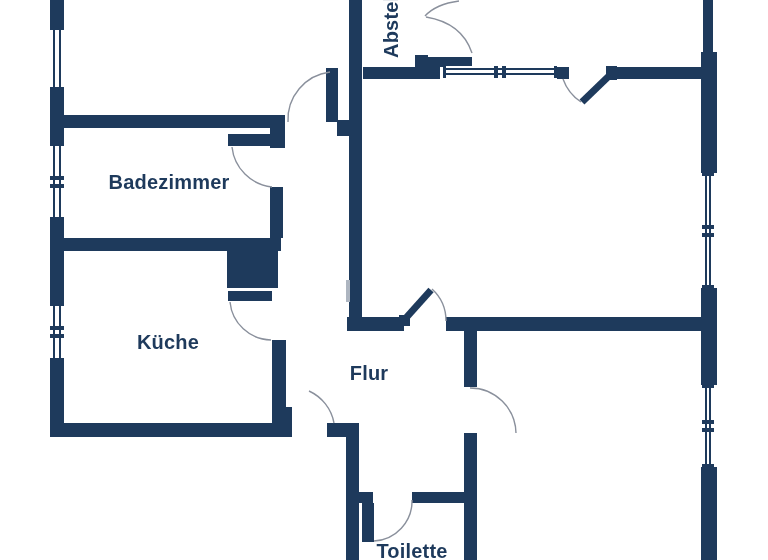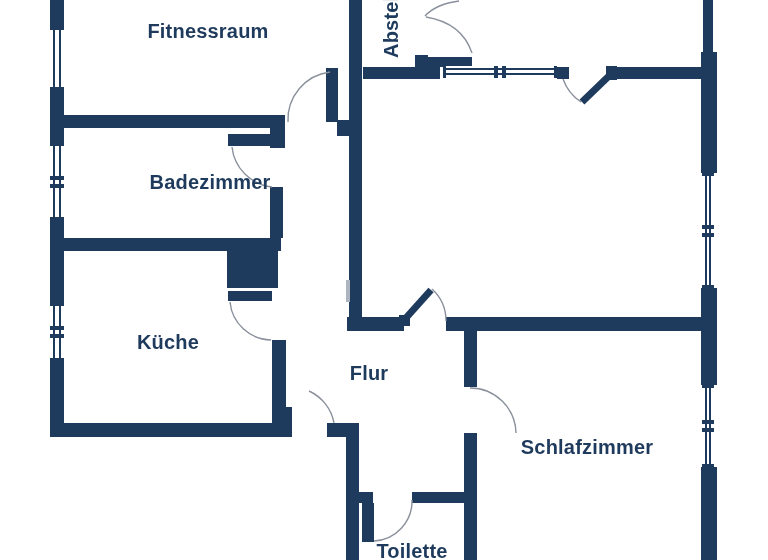--- a/index.html
+++ b/index.html
@@ -10,21 +10,21 @@
   .win{position:absolute;background:#fff;}
   .win .ln{position:absolute;background:var(--wall,#1e3a5c);}
   .graytick{position:absolute;background:var(--winmark,#adb5c0);}
   svg#arcs{position:absolute;left:0;top:0;pointer-events:none;}
   .lbl{position:absolute;transform:translate(-50%,-50%);
        font-family:"Liberation Sans","DejaVu Sans",sans-serif;
        font-size:20px;font-weight:700;color:var(--text,#1e3a5c);
        white-space:nowrap;letter-spacing:.2px;}
   #lbl-abstellraum{transform:rotate(-90deg);transform-origin:0 0;left:380px;top:58px;}
   #lbl-fitnessraum{left:208px;top:31px;}
-  #lbl-badezimmer{left:169px;top:182px;margin-left:41px;}
+  #lbl-badezimmer{left:169px;top:182px;}
   #lbl-wohnzimmer{left:536px;top:202px;}
   #lbl-kueche{left:168px;top:342px;}
   #lbl-flur{left:369px;top:373px;}
   #lbl-schlafzimmer{left:587px;top:447px;}
   #lbl-toilette{left:412px;top:551px;}
 </style>
 </head>
 <body>
 
 <div id="plan">
@@ -129,20 +129,18 @@
       <path d="M 426 17 Q 462 23 472 53"></path>
     </g>
     <g stroke="#1e3a5c" stroke-width="7" class="leafstroke">
       <line x1="405" y1="319" x2="431" y2="290"></line>
       <line x1="610" y1="75" x2="582" y2="102"></line>
     </g>
   </svg>
 
   <div class="graytick" style="left:346px;top:280px;width:4px;height:22px;"></div>
 
-  <div class="lbl" id="lbl-fitnessraum">Fitnessraum</div>
   <div class="lbl" id="lbl-abstellraum">Abstellraum</div>
   <div class="lbl" id="lbl-badezimmer">Badezimmer</div>
   <div class="lbl" id="lbl-kueche">Küche</div>
   <div class="lbl" id="lbl-flur">Flur</div>
-  <div class="lbl" id="lbl-schlafzimmer">Schlafzimmer</div>
   <div class="lbl" id="lbl-toilette">Toilette</div>
 </div>
 
 </body></html>

